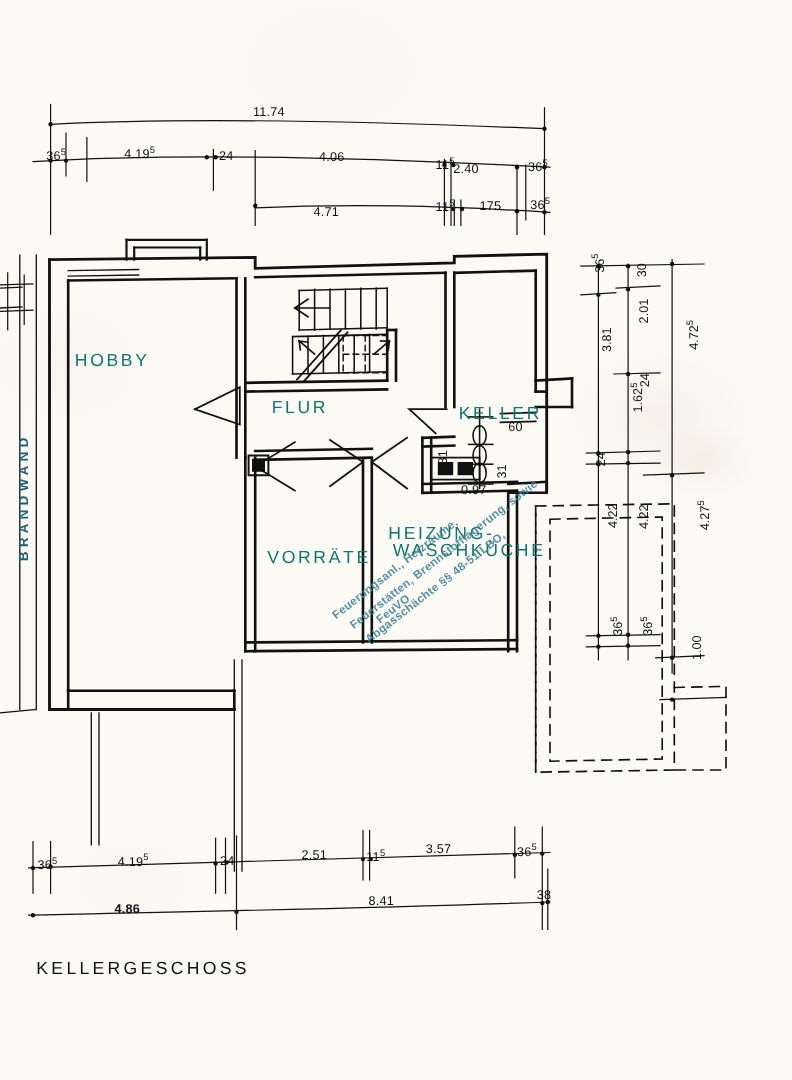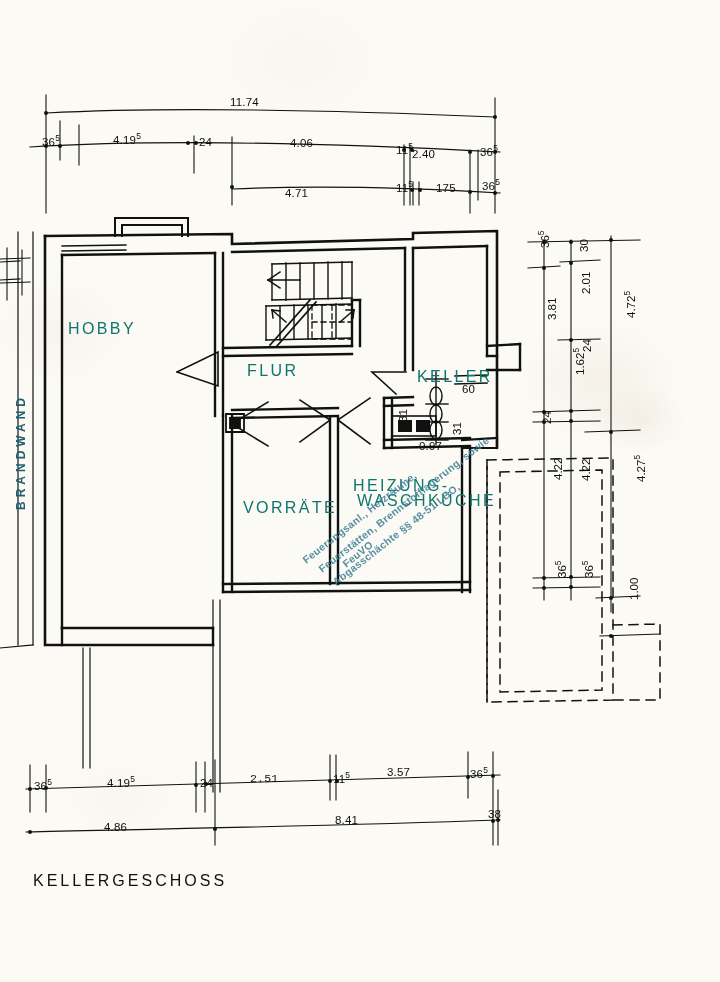--- a/index.html
+++ b/index.html
@@ -457,25 +457,25 @@
       <div class="lbl dim-v" style="left: 581px; top: 352px;"><span>24</span></div>
       <div class="lbl dim-v" style="left: 571px; top: 375px;"><span>1.62</span><sup>5</sup></div>
       <div class="lbl dim-v" style="left: 580px; top: 481px;"><span>4.22</span></div>
       <div class="lbl dim-v" style="left: 580px; top: 578px;"><span>36</span><sup>5</sup></div>
       <div class="lbl dim-v" style="left: 622px; top: 318px;"><span>4.72</span><sup>5</sup></div>
       <div class="lbl dim-v" style="left: 632px; top: 482px;"><span>4.27</span><sup>5</sup></div>
       <div class="lbl dim-v" style="left: 628px; top: 600px;"><span>1.00</span></div>
       <div class="lbl dim" style="left: 34px; top: 777px;"><span>36</span><sup>5</sup></div>
       <div class="lbl dim" style="left: 107px; top: 774px;"><span>4.19</span><sup>5</sup></div>
       <div class="lbl dim" style="left: 200px; top: 777px;"><span>24</span></div>
-      <div class="lbl dim" style="left: 250px; top: 772px; font-family: Liberation Mono, monospace;"><span>2.51</span></div>
+      <div class="lbl dim" style="left: 274px; top: 772px;"><span>2.51</span></div>
       <div class="lbl dim" style="left: 333px; top: 770px;"><span>11</span><sup>5</sup></div>
       <div class="lbl dim" style="left: 387px; top: 766px;"><span>3.57</span></div>
       <div class="lbl dim" style="left: 470px; top: 765px;"><span>36</span><sup>5</sup></div>
-      <div class="lbl dim" style="left: 104px; top: 821px;"><span>4.86</span></div>
+      <div class="lbl dim" style="left: 104px; top: 821px; font-weight: bold;"><span>4.86</span></div>
       <div class="lbl dim" style="left: 335px; top: 814px;"><span>8.41</span></div>
       <div class="lbl dim" style="left: 488px; top: 808px;"><span>38</span></div>
       <div class="lbl dim" style="left: 462px; top: 383px;"><span>60</span></div>
       <div class="lbl dim-v" style="left: 397px; top: 422px;"><span>31</span></div>
       <div class="lbl dim" style="left: 419px; top: 440px;"><span>0.97</span></div>
       <div class="lbl dim-v" style="left: 451px; top: 435px;"><span>31</span></div>
     </div>
 
 </div>
 

